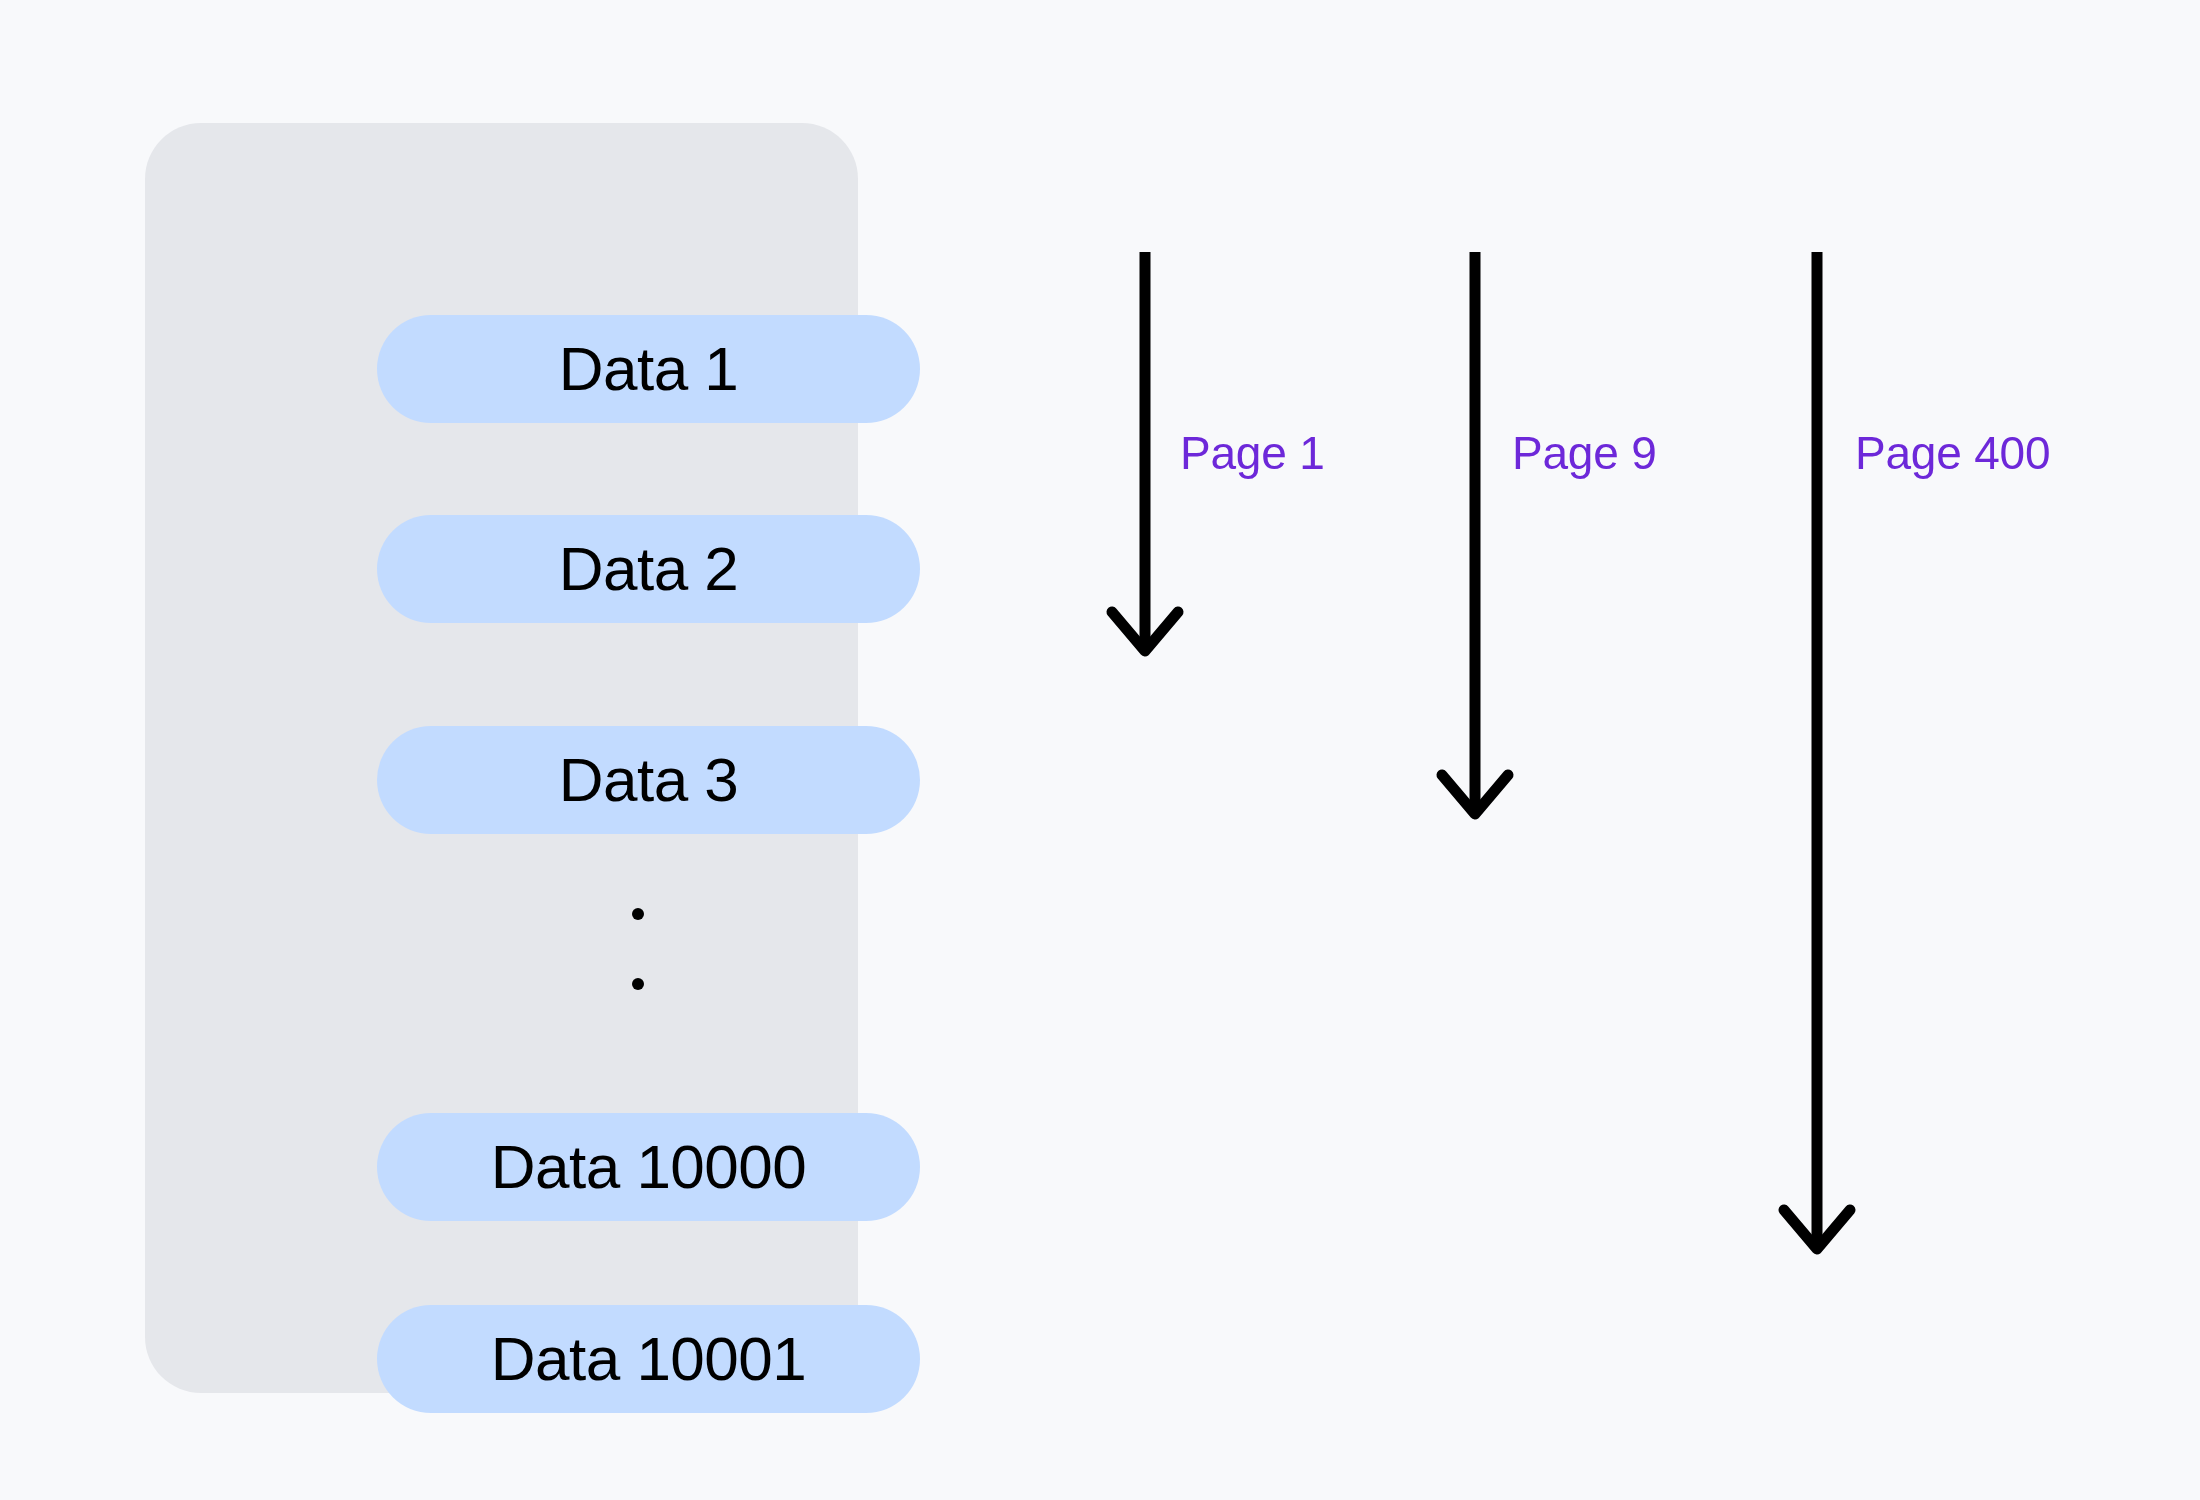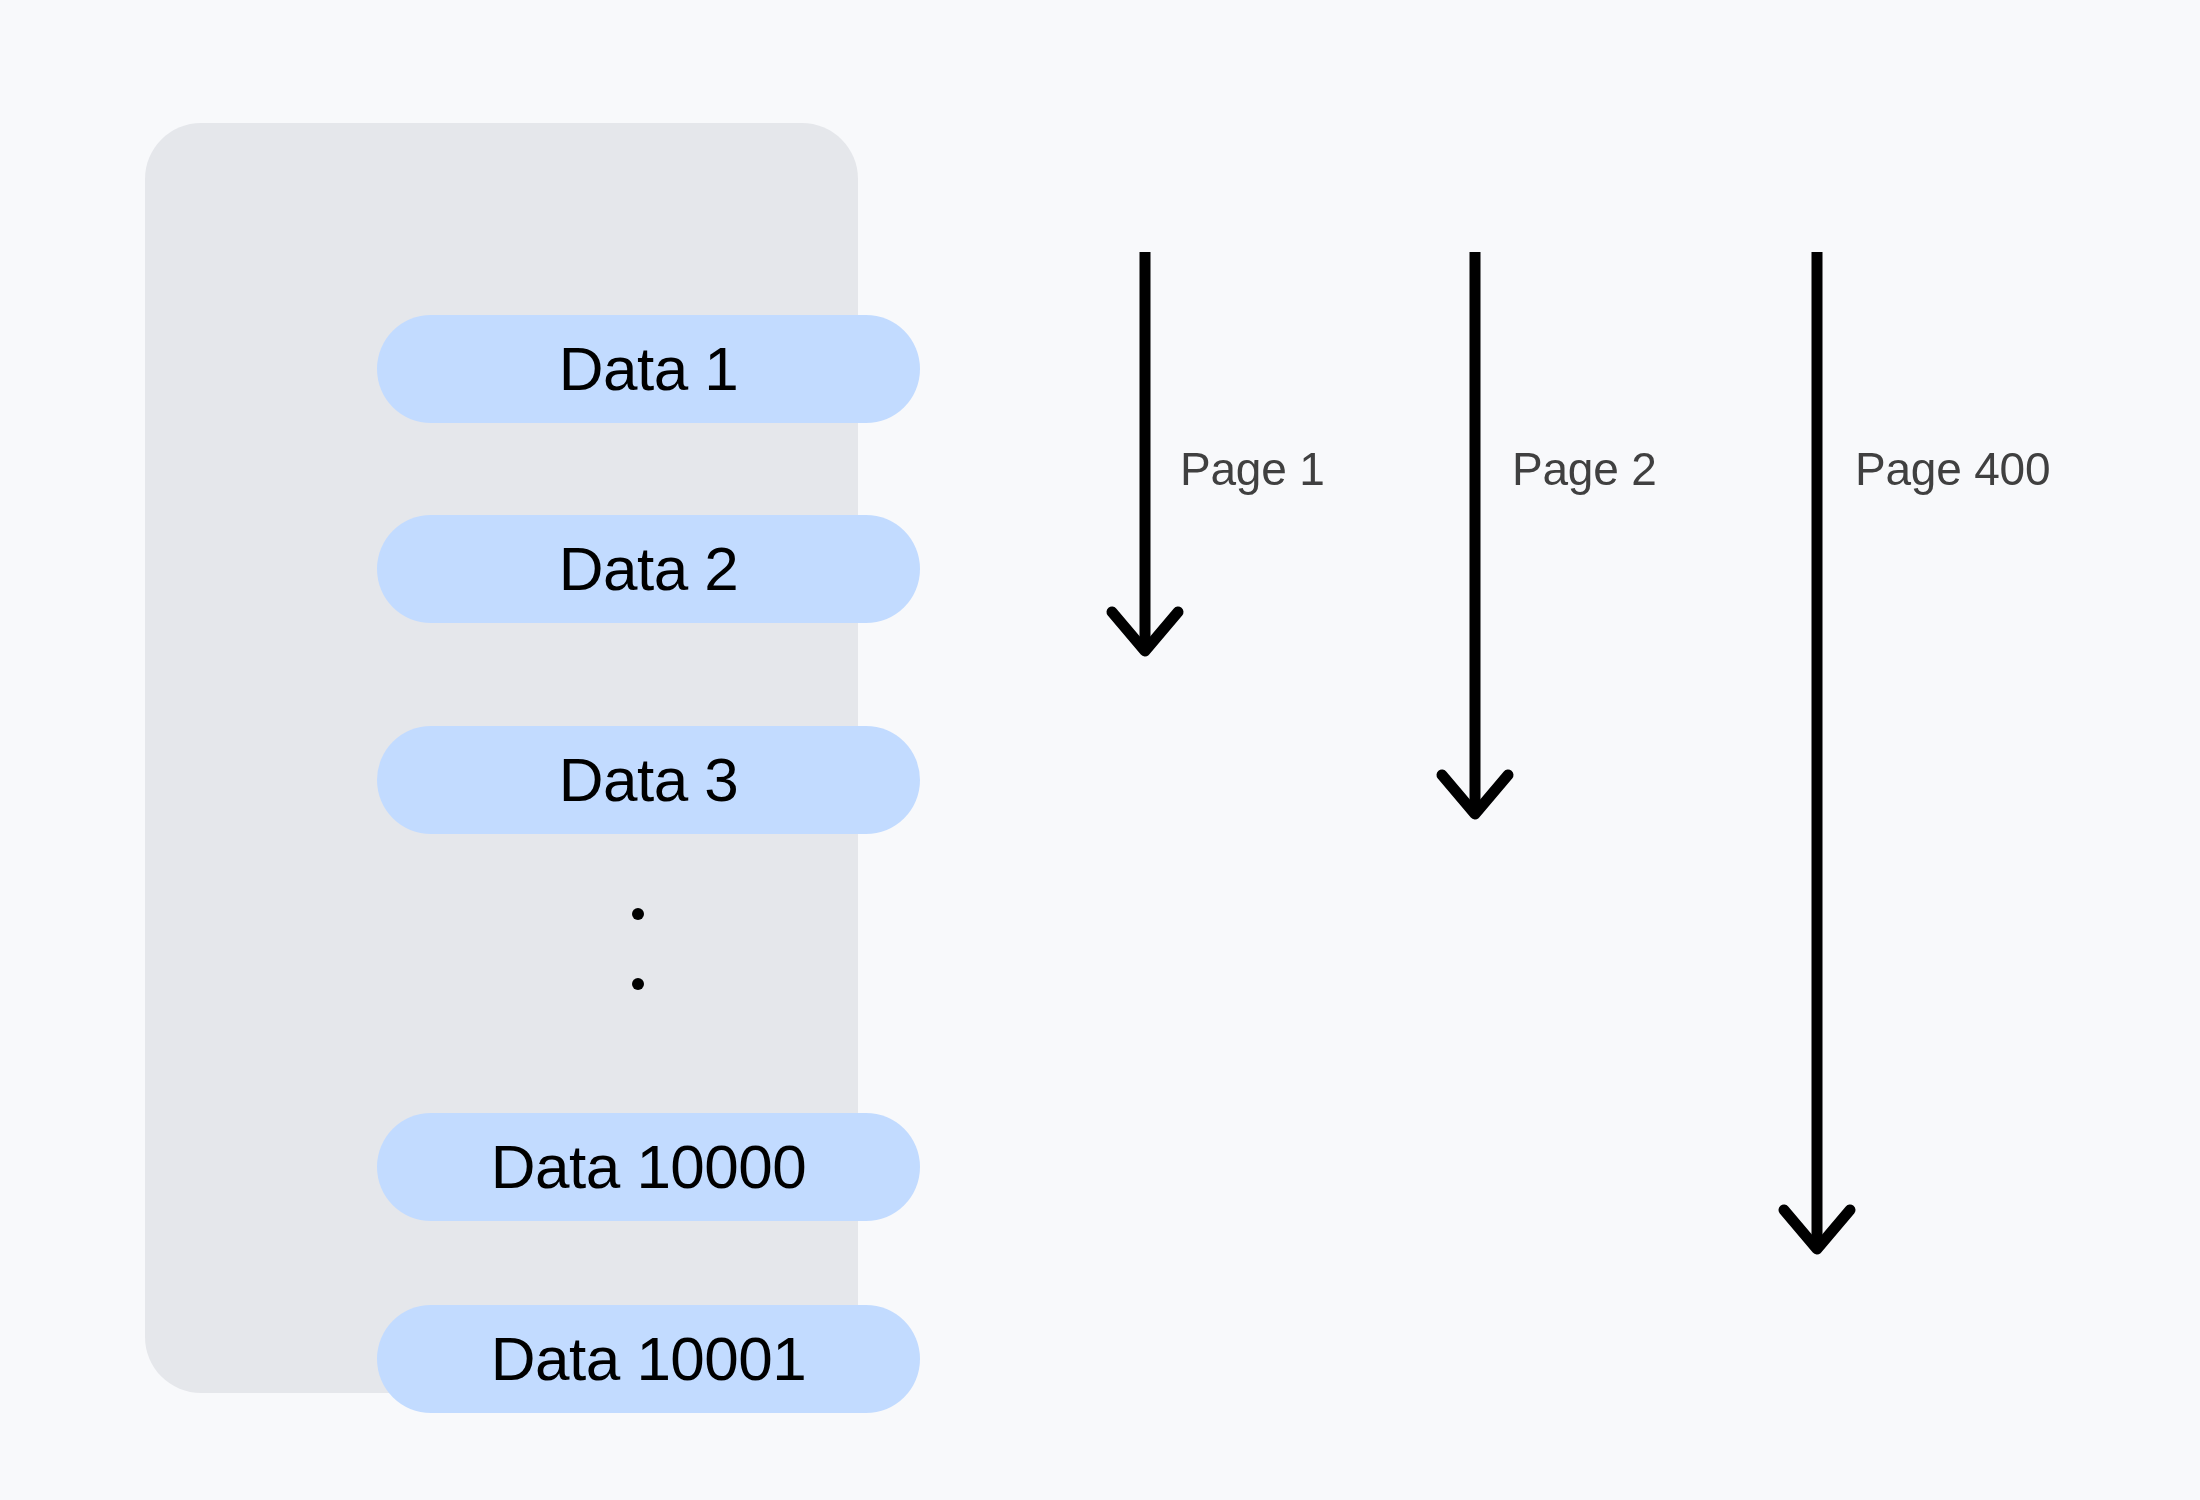--- a/index.html
+++ b/index.html
@@ -91,24 +91,23 @@
     fill: none;
     stroke-linecap: round;
     stroke-linejoin: round;
   }
   .arrow-line { stroke-linecap: butt; }
 
   .arrow-label {
     position: absolute;
     font-size: 46px;
     line-height: 1;
-    color: #404040;
+    color: #6d28d9;
     white-space: nowrap;
     letter-spacing: -0.2px;
-    margin-top: 16px;
   }
   .label-0 { left: 1180px; top: 430px; }
   .label-1 { left: 1512px; top: 430px; }
   .label-2 { left: 1855px; top: 430px; }
 </style>
 </head>
 <body>
 
 <div id="canvas">
 
@@ -145,16 +144,16 @@
       <line class="arrow-line" x1="1475" y1="252" x2="1475" y2="813"></line>
       <polyline class="arrow-head" points="1442,775 1475,814 1508,775"></polyline>
     </g>
     <g>
       <line class="arrow-line" x1="1817" y1="252" x2="1817" y2="1248"></line>
       <polyline class="arrow-head" points="1784,1210 1817,1249 1850,1210"></polyline>
     </g>
   </svg>
 
   <span class="arrow-label label-0">Page 1</span>
-  <span class="arrow-label label-1">Page 2</span>
+  <span class="arrow-label label-1">Page 9</span>
   <span class="arrow-label label-2">Page 400</span>
 
 </div>
 
 </body></html>

